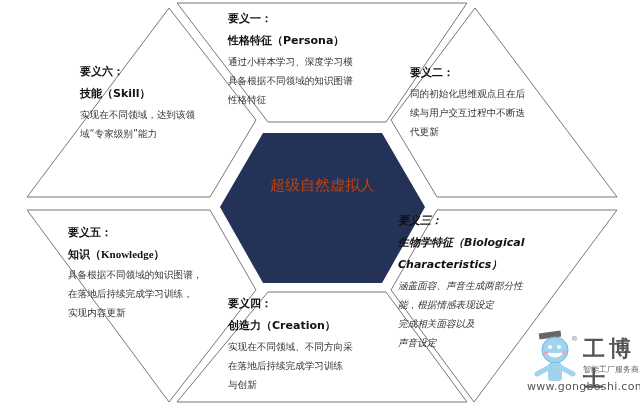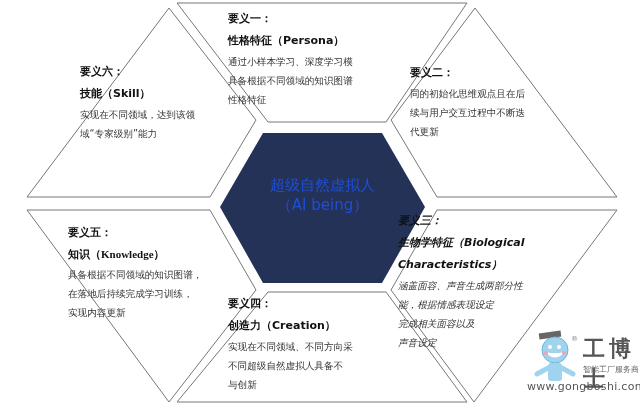--- a/index.html
+++ b/index.html
@@ -1,21 +1,21 @@
 <!DOCTYPE html>
 <html><head>
 <meta charset="utf-8">
 <style>
   html,body{margin:0;padding:0;background:#ffffff;}
   body{width:640px;height:409px;position:relative;overflow:hidden;font-family:"DejaVu Sans","Liberation Sans",sans-serif;color:#222;}
   svg.shapes{position:absolute;left:0;top:0;}
   .blk{position:absolute;font-size:10px;line-height:19px;color:#333;}
   .blk .h{font-weight:bold;font-size:11px;color:#111;line-height:22px;}
   .blk .d{font-size:9.6px;color:#333;}
-  .center{position:absolute;left:220px;top:175px;width:205px;text-align:center;color:#1d4ed8;font-size:15px;line-height:20px;}
+  .center{position:absolute;left:220px;top:175px;width:205px;text-align:center;color:#c2410c;font-size:15px;line-height:20px;}
   .logo{position:absolute;left:505px;top:330px;width:135px;height:79px;}
   .logo .cn{position:absolute;left:78px;top:4px;font-size:22px;font-weight:bold;color:#555;letter-spacing:4px;}
   .logo .sub{position:absolute;left:78px;top:34px;font-size:8px;color:#666;}
   .logo .url{position:absolute;left:22px;top:50px;font-size:11px;color:#555;letter-spacing:0.3px;}
   .logo .reg{position:absolute;left:66px;top:5px;font-size:7px;color:#888;}
 </style>
 </head>
 <body>
 
 <svg class="shapes" width="640" height="409" viewBox="0 0 640 409">
@@ -30,21 +30,20 @@
 
   <polygon points="27,210 210,210 256,290 169,402" fill="#fff" stroke="#777" stroke-width="1"></polygon>
 
   <polygon points="169,8 256,120 210,197 27,197" fill="#fff" stroke="#777" stroke-width="1"></polygon>
 
   <polygon points="263,133 382,133 425,207 382,283 263,283 220,207" fill="#243257"></polygon>
 </svg>
 
 <div class="center">
   <div>超级自然虚拟人</div>
-  <div>（AI being）</div>
 </div>
 
 <div class="blk" style="left:228px;top:8px;width:190px;">
   <div class="h">要义一：</div>
   <div class="h">性格特征（Persona）</div>
   <div class="d">通过小样本学习、深度学习模</div>
   <div class="d">具备根据不同领域的知识图谱</div>
   <div class="d">性格特征</div>
 </div>
 
@@ -62,21 +61,21 @@
   <div class="d">涵盖面容、声音生成两部分性</div>
   <div class="d">能，根据情感表现设定</div>
   <div class="d">完成相关面容以及</div>
   <div class="d">声音设定</div>
 </div>
 
 <div class="blk" style="left:228px;top:293px;width:190px;">
   <div class="h">要义四：</div>
   <div class="h">创造力（Creation）</div>
   <div class="d">实现在不同领域、不同方向采</div>
-  <div class="d">不同超级自然虚拟人具备不</div>
+  <div class="d">在落地后持续完成学习训练</div>
   <div class="d">与创新</div>
 </div>
 
 <div class="blk" style="left:68px;top:221px;width:160px;font-family:Liberation Serif, serif;">
   <div class="h">要义五：</div>
   <div class="h">知识（Knowledge）</div>
   <div class="d">具备根据不同领域的知识图谱，</div>
   <div class="d">在落地后持续完成学习训练，</div>
   <div class="d">实现内容更新</div>
 </div>

